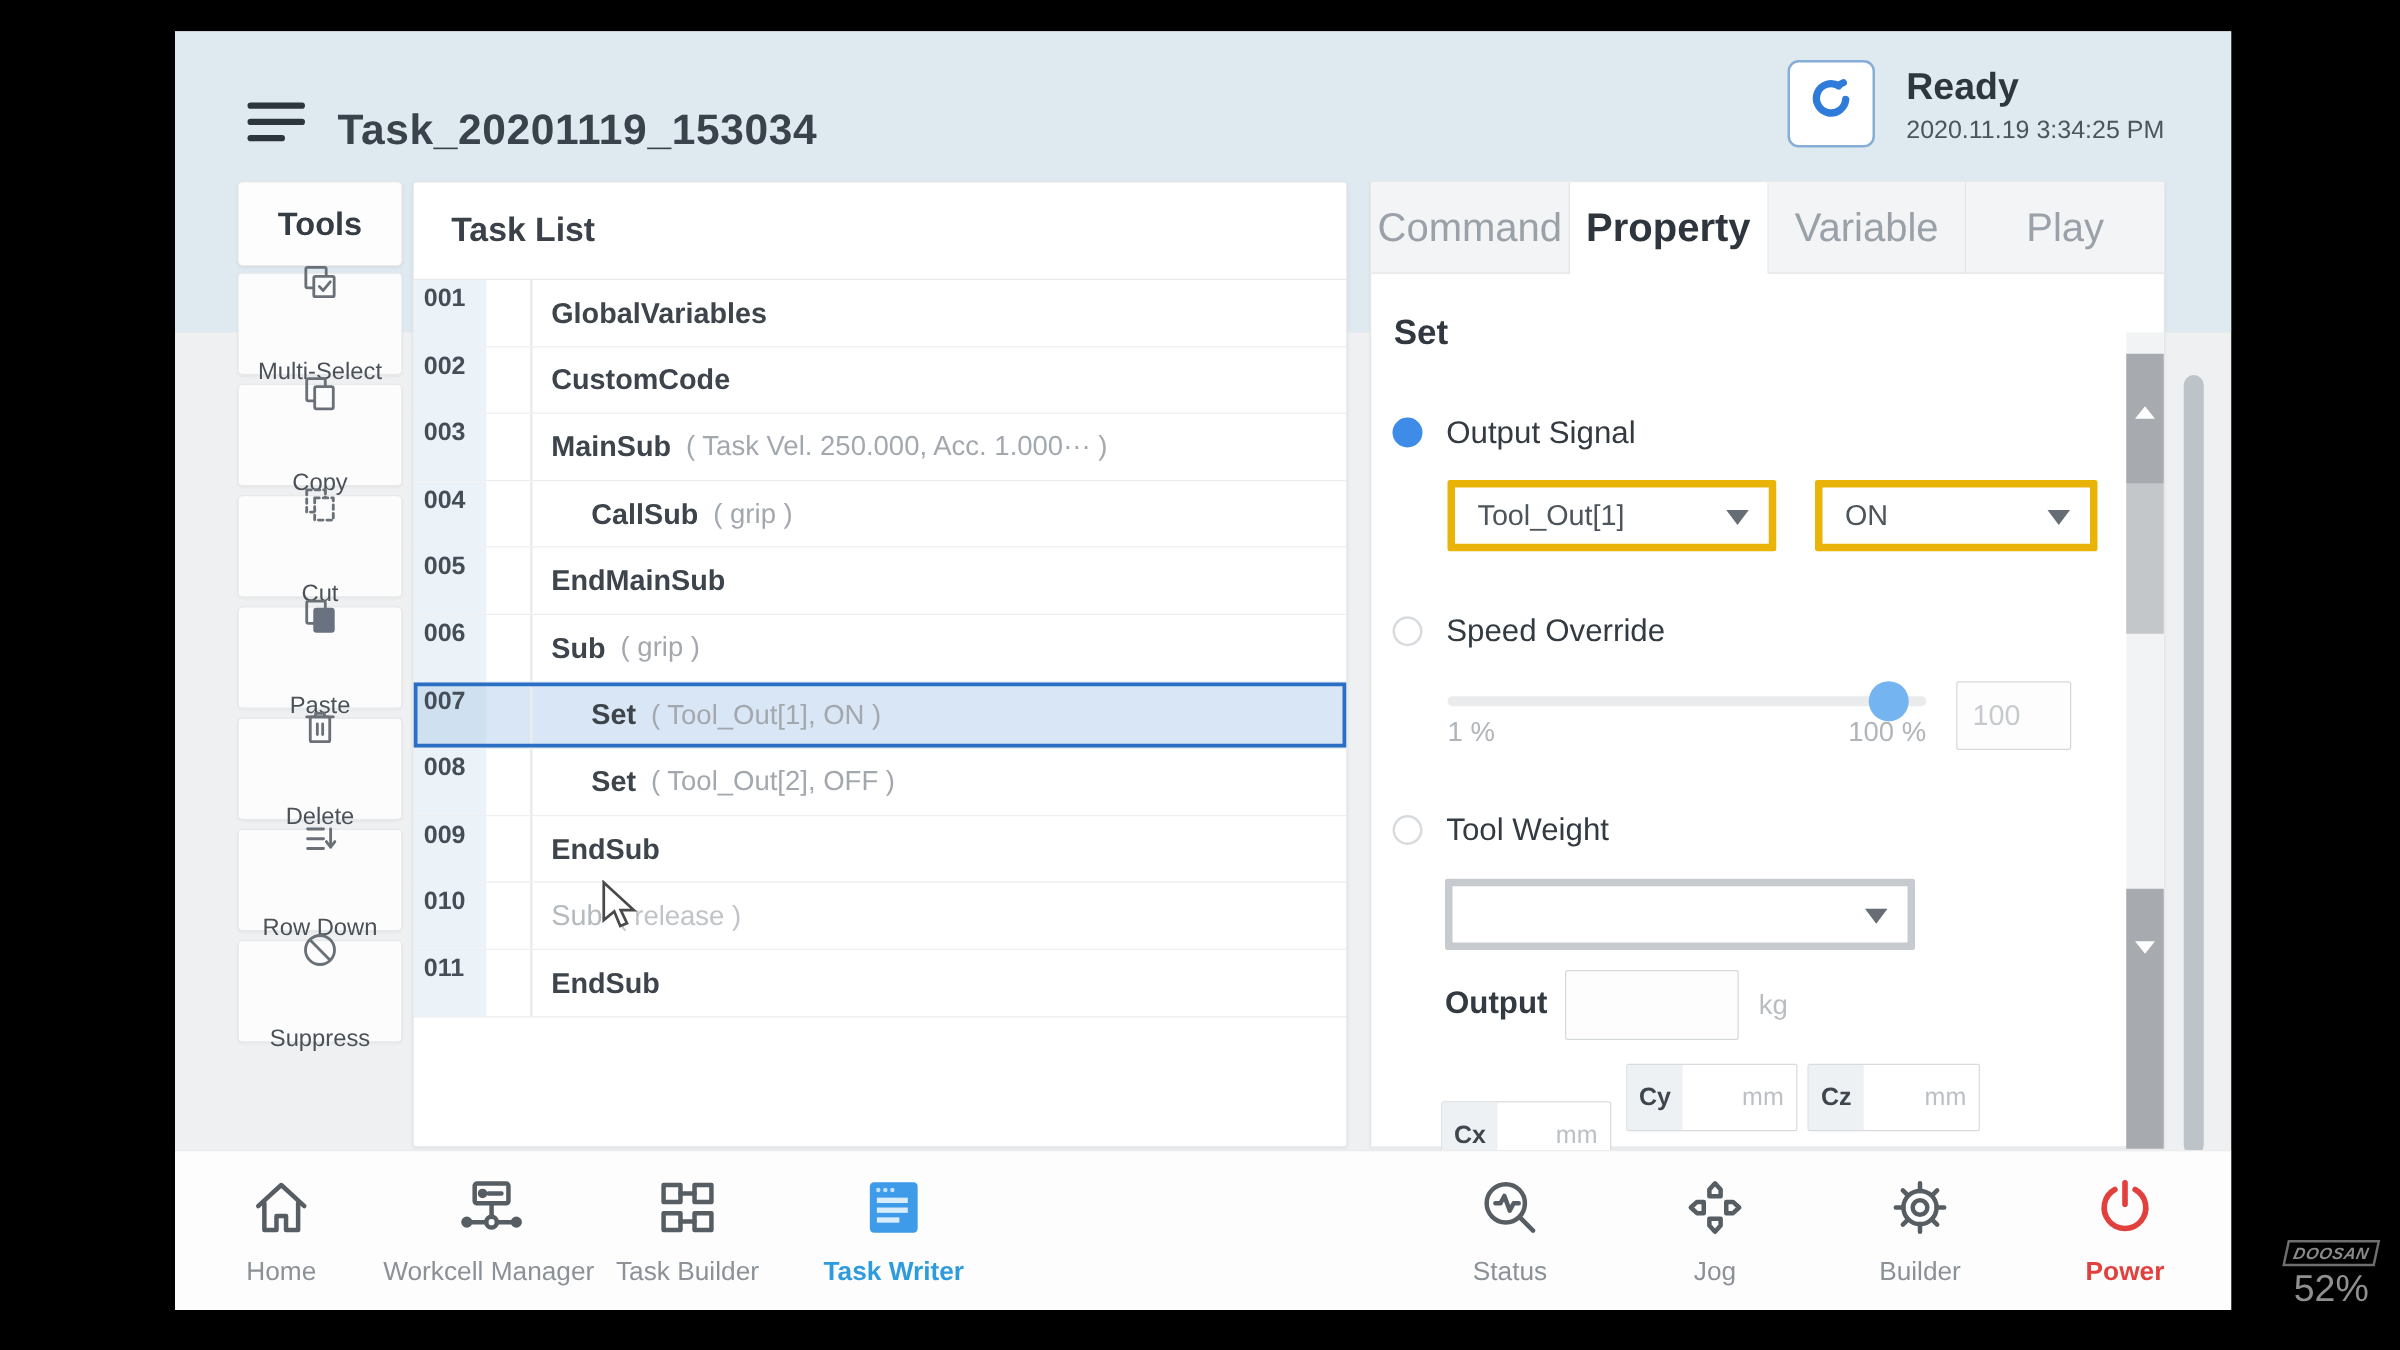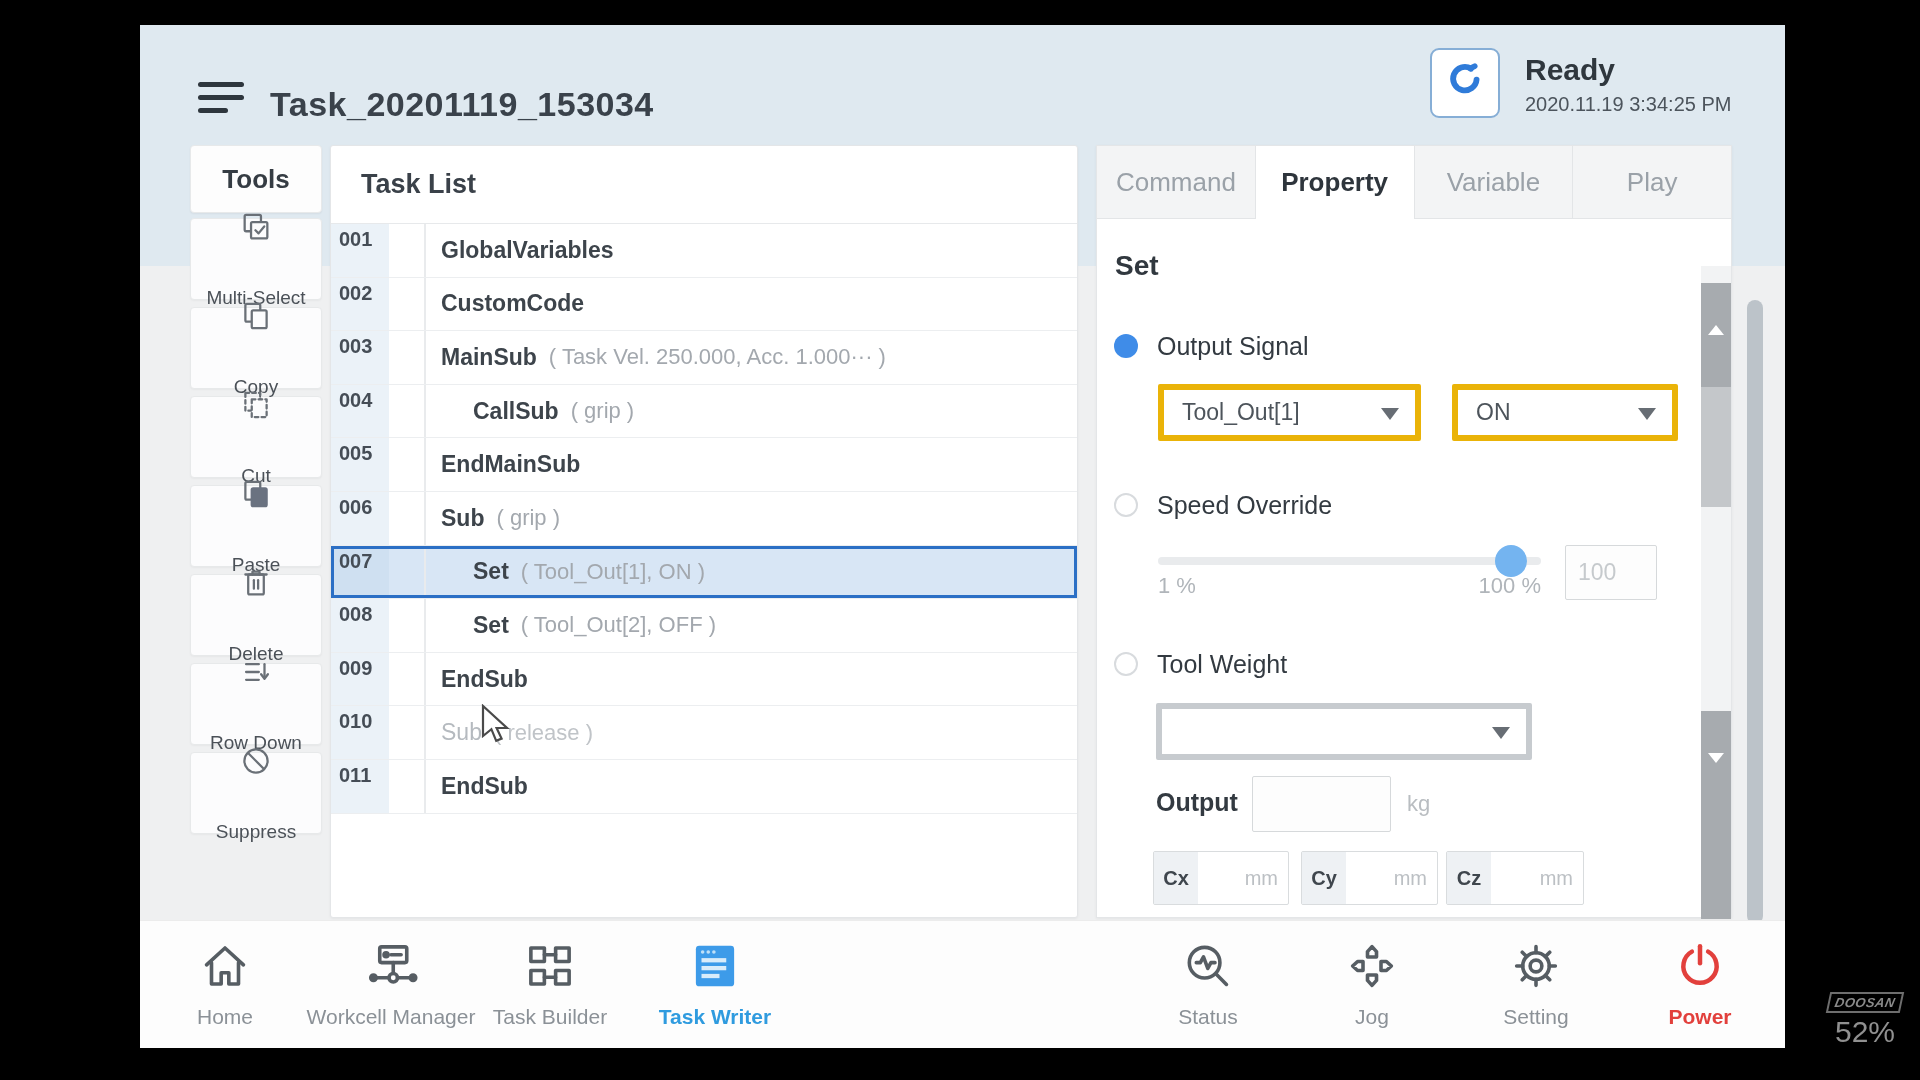--- a/index.html
+++ b/index.html
@@ -47,21 +47,21 @@
   .trow.disabled .rparams{color:#c0c4c8;}
   .trow.sel{background:#d8e6f5;}
   .trow.sel .num{background:#cfe0f1;}
   .trow.sel::after{content:'';position:absolute;inset:0;border:3px solid #2b6fc5;pointer-events:none;}
   .cursor{position:absolute;left:150px;top:558px;pointer-events:none;}
 
   
   .prop-panel{position:absolute;left:956px;top:120px;width:636px;height:773px;background:#fff;
               border:1px solid #e4e6e8;box-sizing:border-box;box-shadow:0 1px 3px rgba(0,0,0,.05);}
   .tabs{display:flex;height:73px;}
-  .tab{flex:1;display:flex;align-items:center;justify-content:center;font-size:26px;color:#9aa1a8;
+  .tab{flex:1;display:flex;align-items:center;justify-content:center;font-size:32px;color:#9aa1a8;
        background:#f3f4f5;border-bottom:1px solid #e3e5e7;border-right:1px solid #e3e5e7;cursor:pointer;}
   .tab:last-child{border-right:none;}
   .tab.active{background:#fff;border-bottom:none;color:#2e353c;font-weight:700;}
   .cmd-title{position:absolute;left:18px;top:104px;font-size:28px;font-weight:700;color:#31383f;}
   .confirm-btn{position:absolute;left:387px;top:88px;width:227px;height:50px;background:#a9b0b7;border-radius:6px;
                color:#fff;font-size:24px;font-weight:700;display:flex;align-items:center;justify-content:center;cursor:pointer;}
   .radio{position:absolute;width:24px;height:24px;border-radius:50%;box-sizing:border-box;cursor:pointer;}
   .radio.on{background:#3f8ce8;}
   .radio.off{background:#fff;border:2px solid #d8dbde;}
   .sec-label{position:absolute;font-size:25px;font-weight:400;color:#333a41;}
@@ -321,21 +321,21 @@
     <div class="radio off" style="left:17px;top:506px;"></div>
     <div class="sec-label" style="left:60px;top:504px;">Tool Weight</div>
     <div class="dd light" style="left:59px;top:557px;width:376px;height:57px;">
       <span></span>
       <span class="chev"></span>
     </div>
     <div class="weight-label">Output</div>
     <div class="num-box" style="left:155px;top:630px;width:139px;height:56px;"></div>
     <div class="unit" style="left:310px;top:645px;">kg</div>
     <div id="cog-fields">
-        <div class="cog" style="left: 56px; width: 136px;">
+        <div class="cog" style="left: 56px; width: 136px; margin-top: 30px;">
           <div class="clabel">Cx</div>
                <div class="cunit">mm</div>
         </div>
         <div class="cog" style="left: 204px; width: 137px;">
           <div class="clabel">Cy</div>
                <div class="cunit">mm</div>
         </div>
         <div class="cog" style="left: 349px; width: 138px;">
           <div class="clabel">Cz</div>
                <div class="cunit">mm</div>
@@ -414,21 +414,21 @@
             <path d="M16 10v4h2.4l2.2-2-2.2-2Z"></path>
           </svg></span>
                <div class="nlabel">Jog</div>
       </div>
       <div class="nav-item" style="left: 1306px;">
         <span><svg viewBox="0 0 24 24" fill="none" stroke="currentColor" stroke-width="1.6" stroke-linecap="round" stroke-linejoin="round">
             <circle cx="12" cy="12" r="5.9"></circle>
             <circle cx="12" cy="12" r="2.6"></circle>
             <path d="M12 3.4v2.7M12 17.9v2.7M3.4 12h2.7M17.9 12h2.7M5.9 5.9l1.9 1.9M16.2 16.2l1.9 1.9M18.1 5.9l-1.9 1.9M7.8 16.2l-1.9 1.9"></path>
           </svg></span>
-               <div class="nlabel">Setting</div>
+               <div class="nlabel">Builder</div>
       </div>
       <div class="nav-item danger" style="left: 1470px;">
         <span><svg viewBox="0 0 24 24" fill="none" stroke="#e2403c" stroke-width="2" stroke-linecap="round">
             <path d="M8.4 5.6a7.4 7.4 0 1 0 7.2 0"></path>
             <path d="M12 3.2v7.6"></path>
           </svg></span>
                <div class="nlabel">Power</div>
       </div>
     </div>
 </div>

